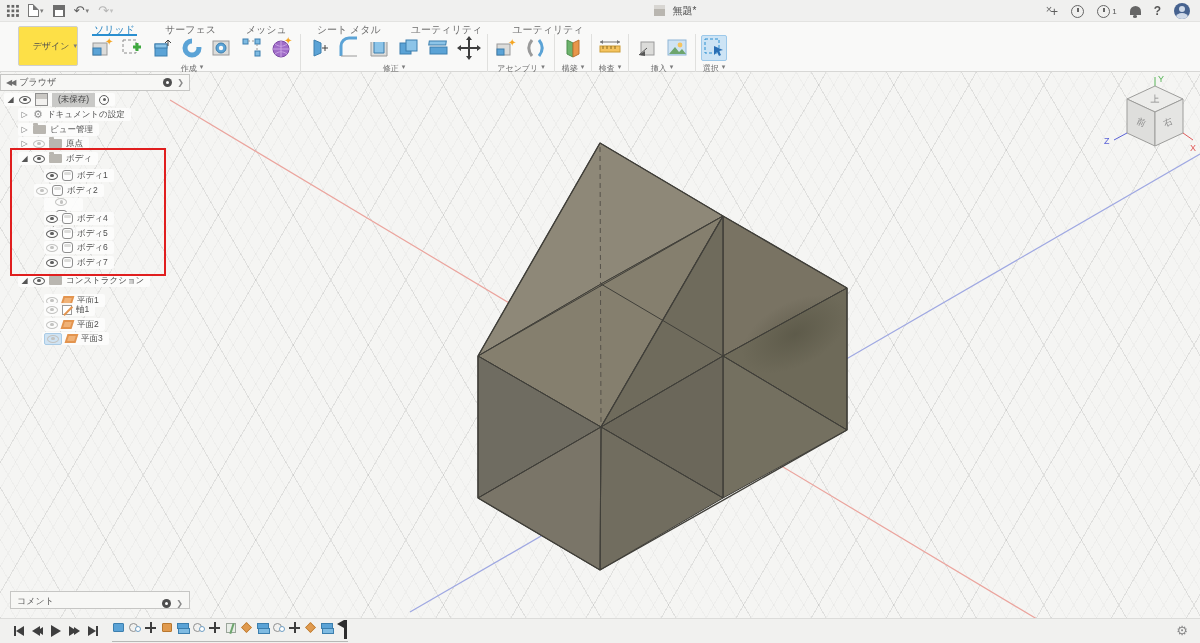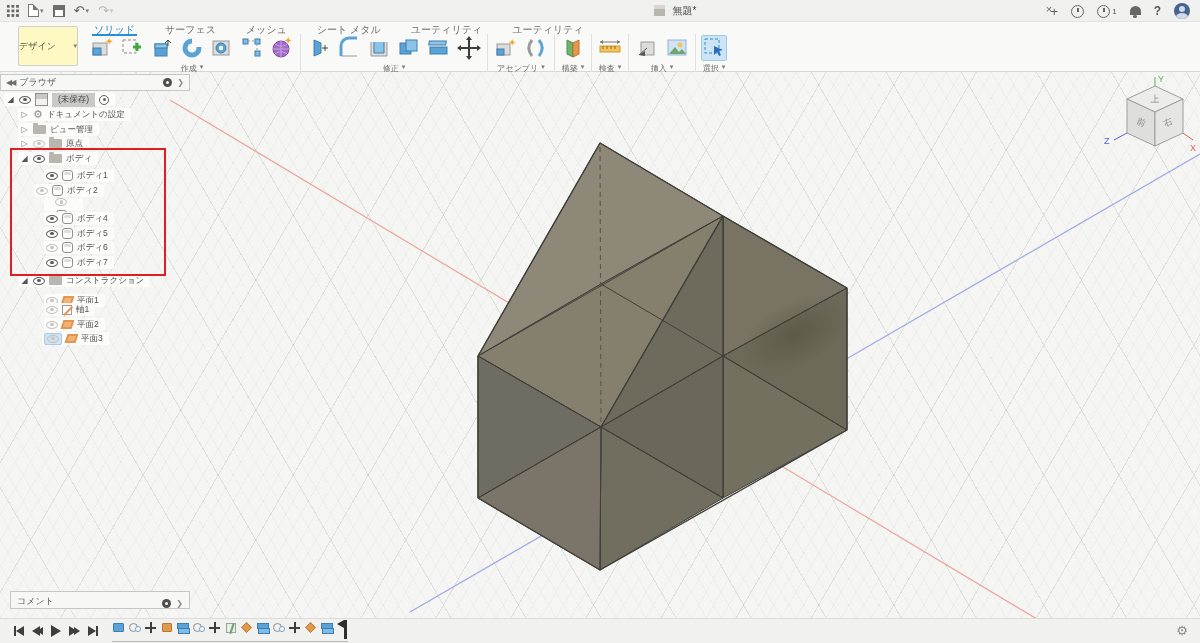--- a/index.html
+++ b/index.html
@@ -35,22 +35,22 @@
   .bellic { width:11px; height:9px; background:#666; border-radius:6px 6px 0 0; position:relative; margin-top:-2px; }
   .bellic::after { content:""; position:absolute; left:3.5px; bottom:-3px; width:4px; height:2.5px; border-radius:50%; background:#666; }
   .helpq { font-size:12px; color:#555; font-weight:bold; }
   .avatar { width:16px; height:16px; border-radius:50%; background:#46628f; position:relative; overflow:hidden; }
   .avatar::before { content:""; position:absolute; left:5px; top:3px; width:6px; height:6px; border-radius:50%; background:#cfd9e8; }
   .avatar::after { content:""; position:absolute; left:2px; top:10px; width:12px; height:8px; border-radius:50%; background:#cfd9e8; }
 
   
   .ribbon { position:absolute; left:0; top:22px; width:1200px; height:50px;
     background:#f9f9f8; border-bottom:1px solid #d7d7d5; }
-  .design-btn { position:absolute; left:18px; top:4px; width:60px; height:40px; background:#fef9c3;
-    border:1px solid #cfcfcd; border-radius:2px; display:flex; align-items:center; justify-content:space-between;
+  .design-btn { position:absolute; left:18px; top:4px; width:60px; height:40px; background:#fde047;
+    border:1px solid #cfcfcd; border-radius:2px; display:flex; align-items:center; justify-content:flex-end;
     gap:3px; font-size:9px; color:#4c4c4c; }
   .tabsrow { position:absolute; left:92px; top:0px; height:12px; display:flex; gap:26px; }
   .rtab { font-size:10px; color:#6e6e6e; padding:1px 2px 8px 2px; position:relative; }
   .rtab.active { color:#1f7fbf; }
   .rtab.active::after { content:""; position:absolute; left:0; right:0; bottom:-2px; height:2px; background:#2a8fd0; }
   .iconsrow { position:absolute; left:84px; top:12px; height:38px; display:flex; align-items:flex-start; }
   .tgroup { display:flex; flex-direction:column; align-items:center; padding:0 5px; position:relative; }
   .tgroup.sep { border-left:1px solid #e0e0de; }
   .gicons { display:flex; align-items:center; gap:4px; height:27px; }
   .glabel { font-size:8px; color:#6a6a6a; margin-top:2px; display:flex; align-items:flex-start; gap:2px; }

